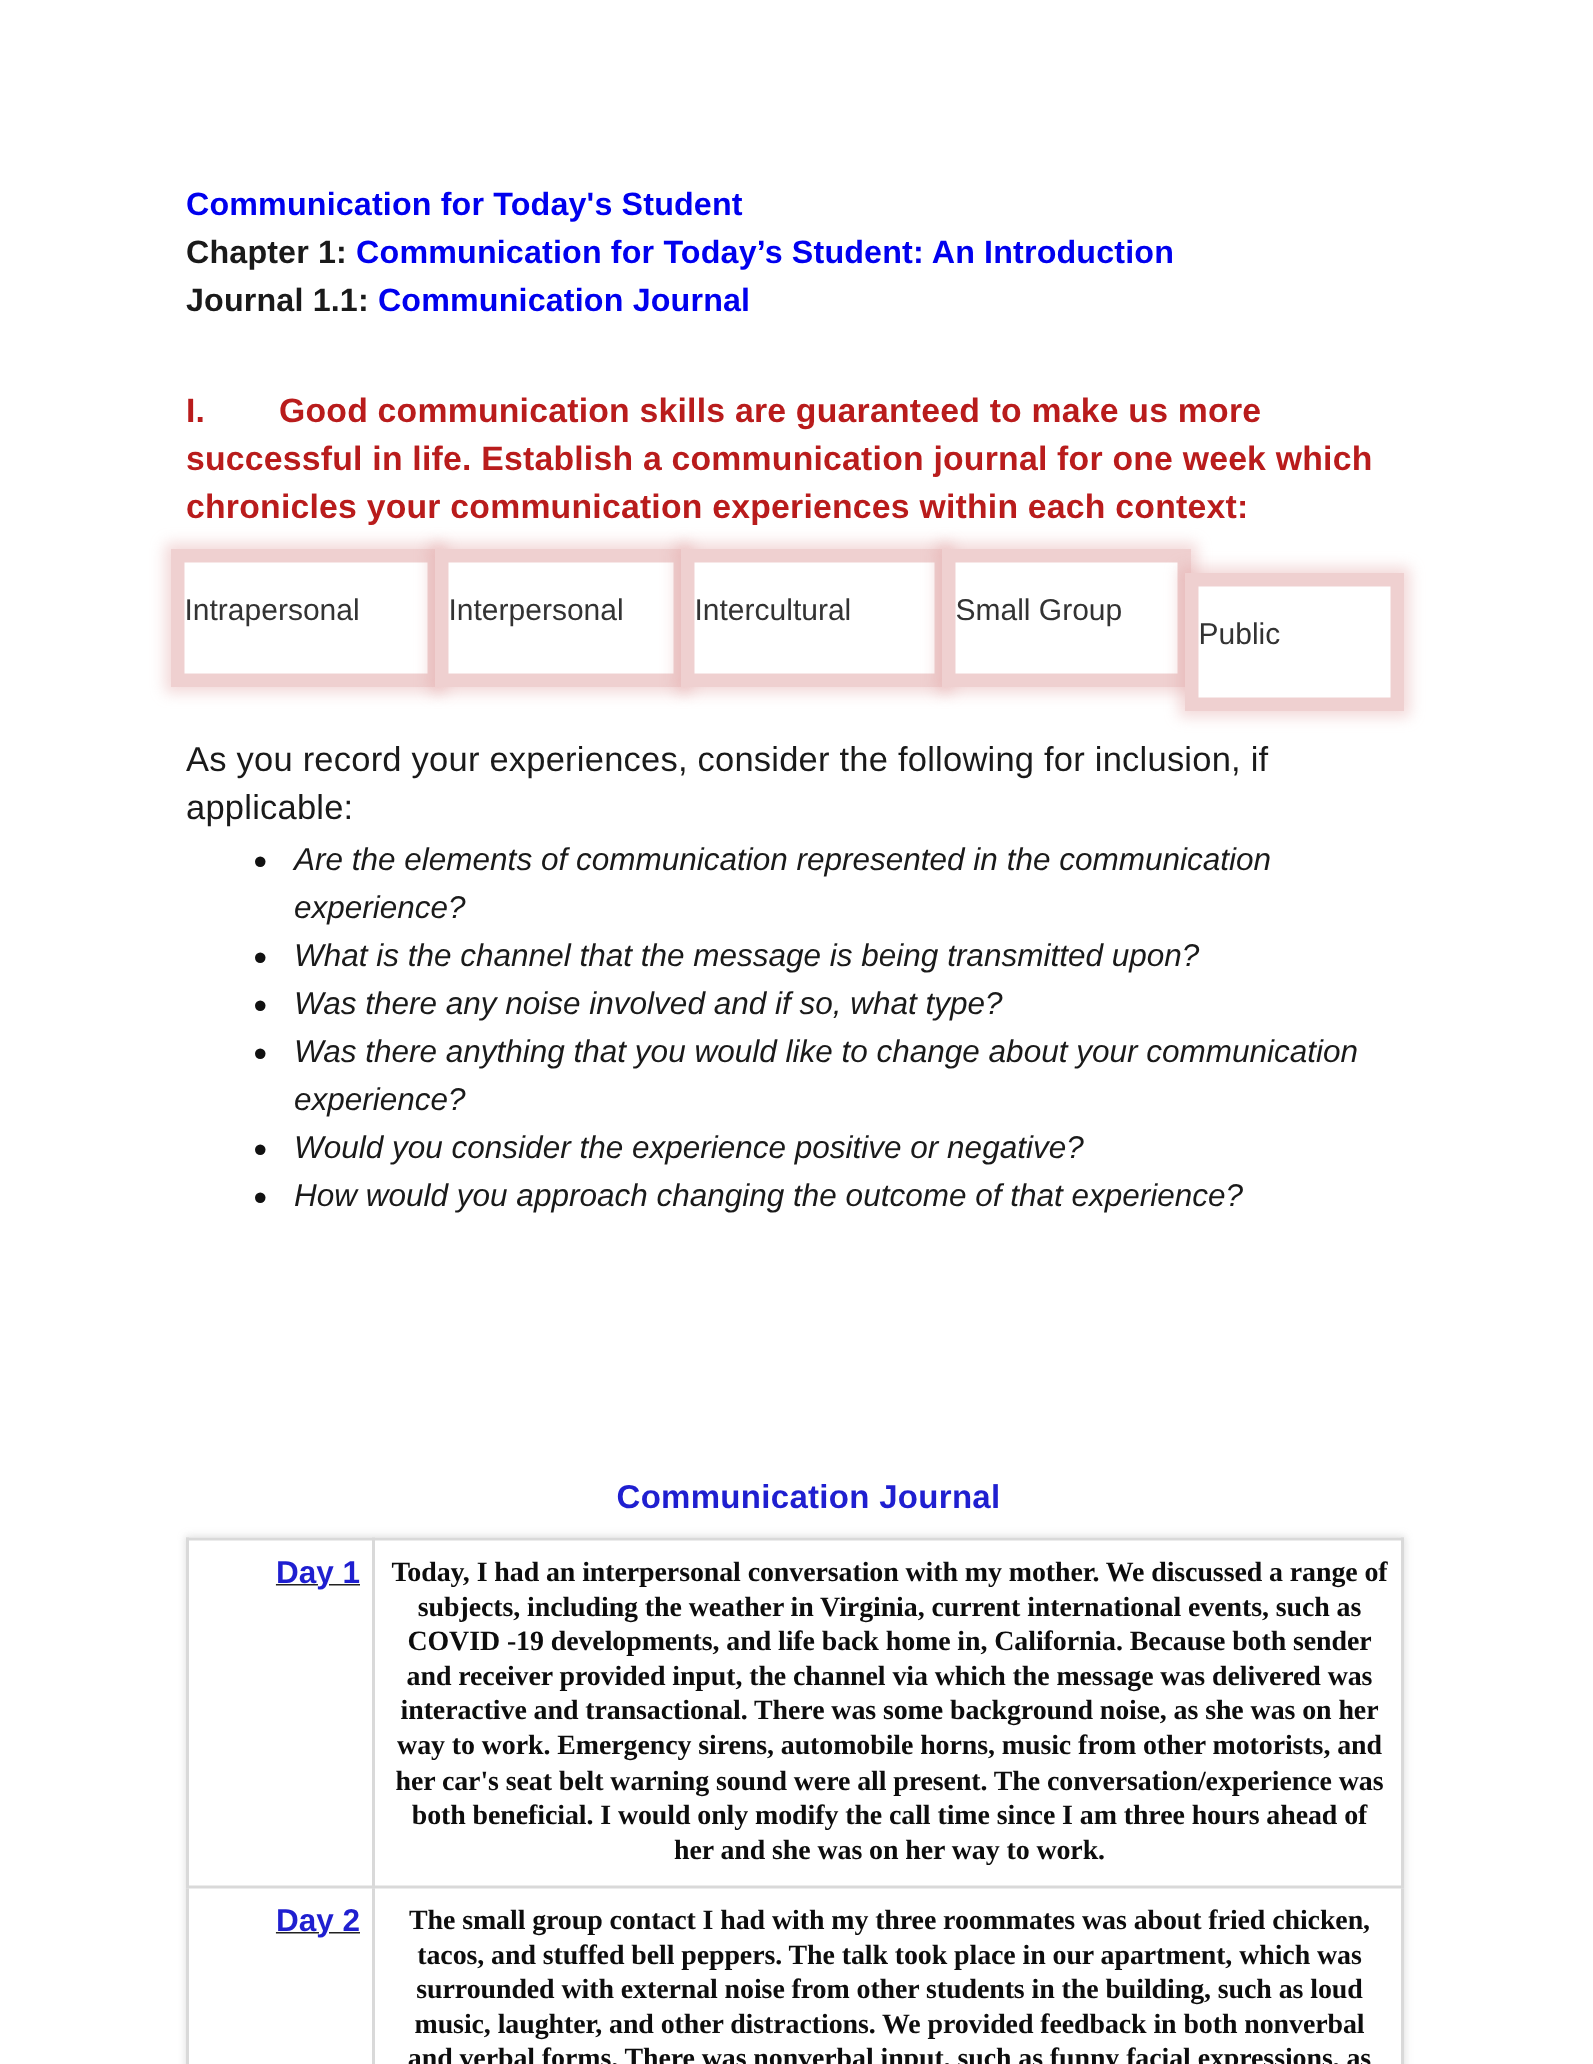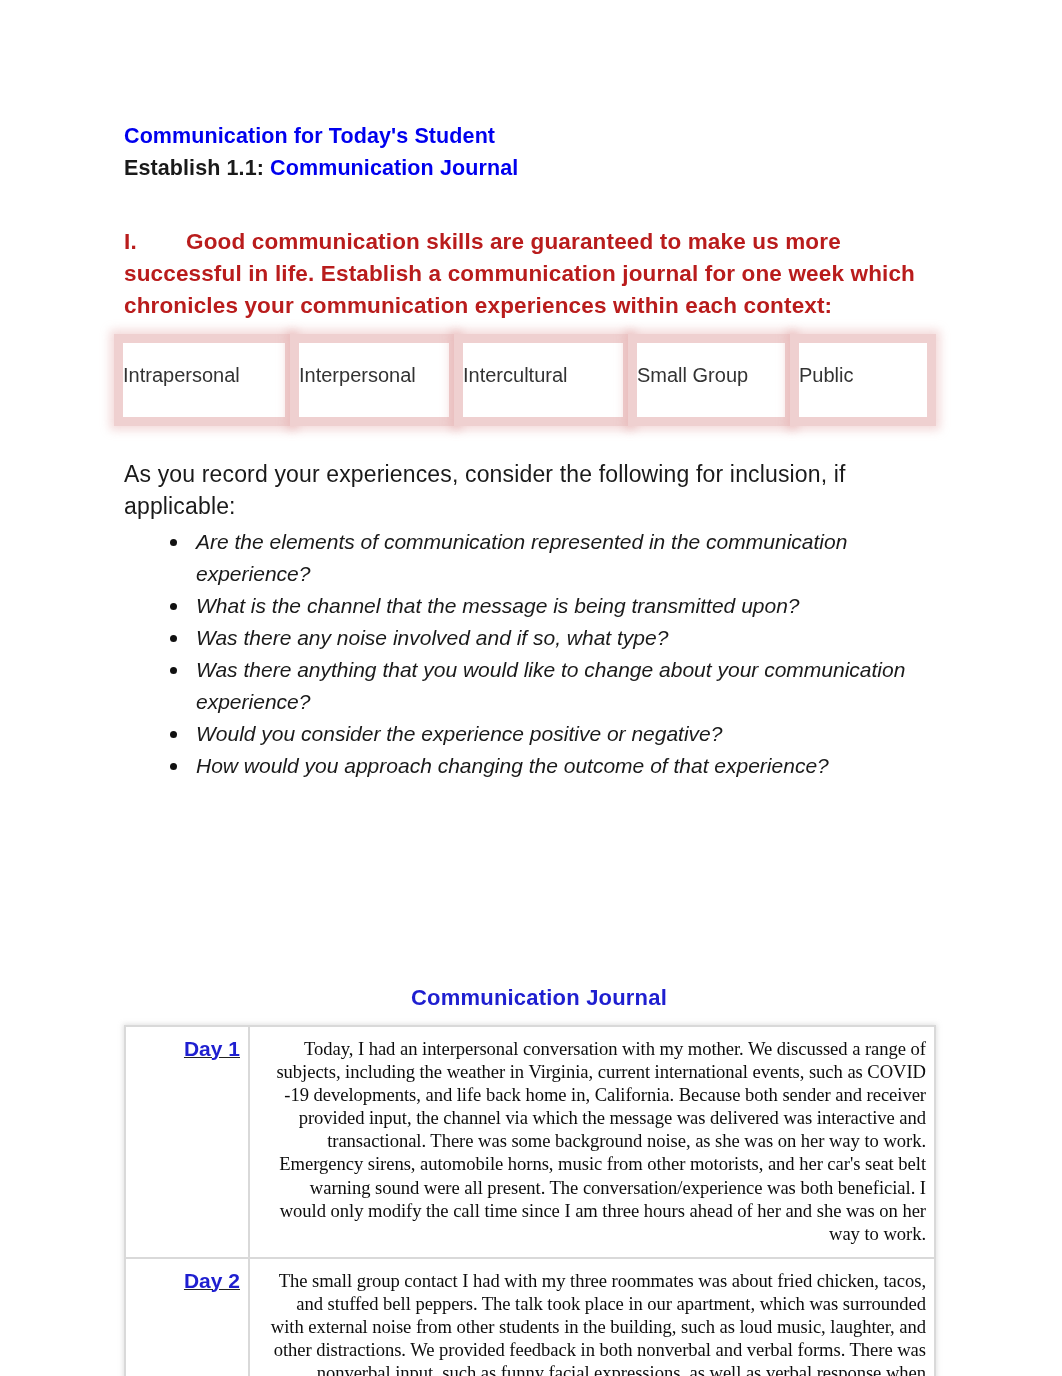--- a/index.html
+++ b/index.html
@@ -86,21 +86,21 @@
     border: 9px solid rgba(220, 150, 150, 0.45);
     box-shadow: 0 0 9px 4px rgba(225, 160, 160, 0.40),
                 inset 0 0 7px 3px rgba(255, 255, 255, 0.95);
     filter: blur(0.15px);
     margin-right: -4px;
   }
   .cb-0 { width: 180px; }
   .cb-1 { width: 168px; }
   .cb-2 { width: 178px; }
   .cb-3 { width: 166px; }
-  .cb-4 { width: 146px; }
+  .cb-4 { width: 146px; margin-top: 16px; }
   .context-box span {
     display: block;
     width: 100%;
     word-break: break-all;
   }
 
   
   .consider {
     margin-top: 32px;
     font-size: 23px;
@@ -178,42 +178,45 @@
   .day-label {
     font-family: "Liberation Sans", sans-serif;
     font-size: 21px;
     font-weight: bold;
     color: #1f1fd0;
     white-space: nowrap;
   }
   td.entry-cell {
     font-family: "Liberation Serif", serif;
     font-size: 18.6px;
-    font-weight: normal;
+    font-weight: bold;
     line-height: 23.1px;
     color: #0d0d0d;
     letter-spacing: -0.05px;
-    text-align: right;
+    text-align: center;
     padding-left: 12px;
     padding-right: 6px;
   }
 </style>
 </head>
 <body>
 
 <div class="page">
 
   <div class="content">
 
     <div class="heading-block">
       <div class="heading-line">
         <span class="blue">Communication for Today's Student</span>
       </div>
       <div class="heading-line">
-        <span>Establish 1.1: </span><span class="blue">Communication Journal</span>
+        <span>Chapter 1: </span><span class="blue">Communication for Today’s Student: An Introduction</span>
+      </div>
+      <div class="heading-line">
+        <span>Journal 1.1: </span><span class="blue">Communication Journal</span>
       </div>
     </div>
 
     <div class="prompt">
       <span class="numeral">I.</span><span>Good communication skills are guaranteed to make us more successful in life. Establish a communication journal for one week which chronicles your communication experiences within each context:</span>
     </div>
 
     <div class="context-row">
       <div class="context-box cb-0">
         <span>Intrapersonal</span>

